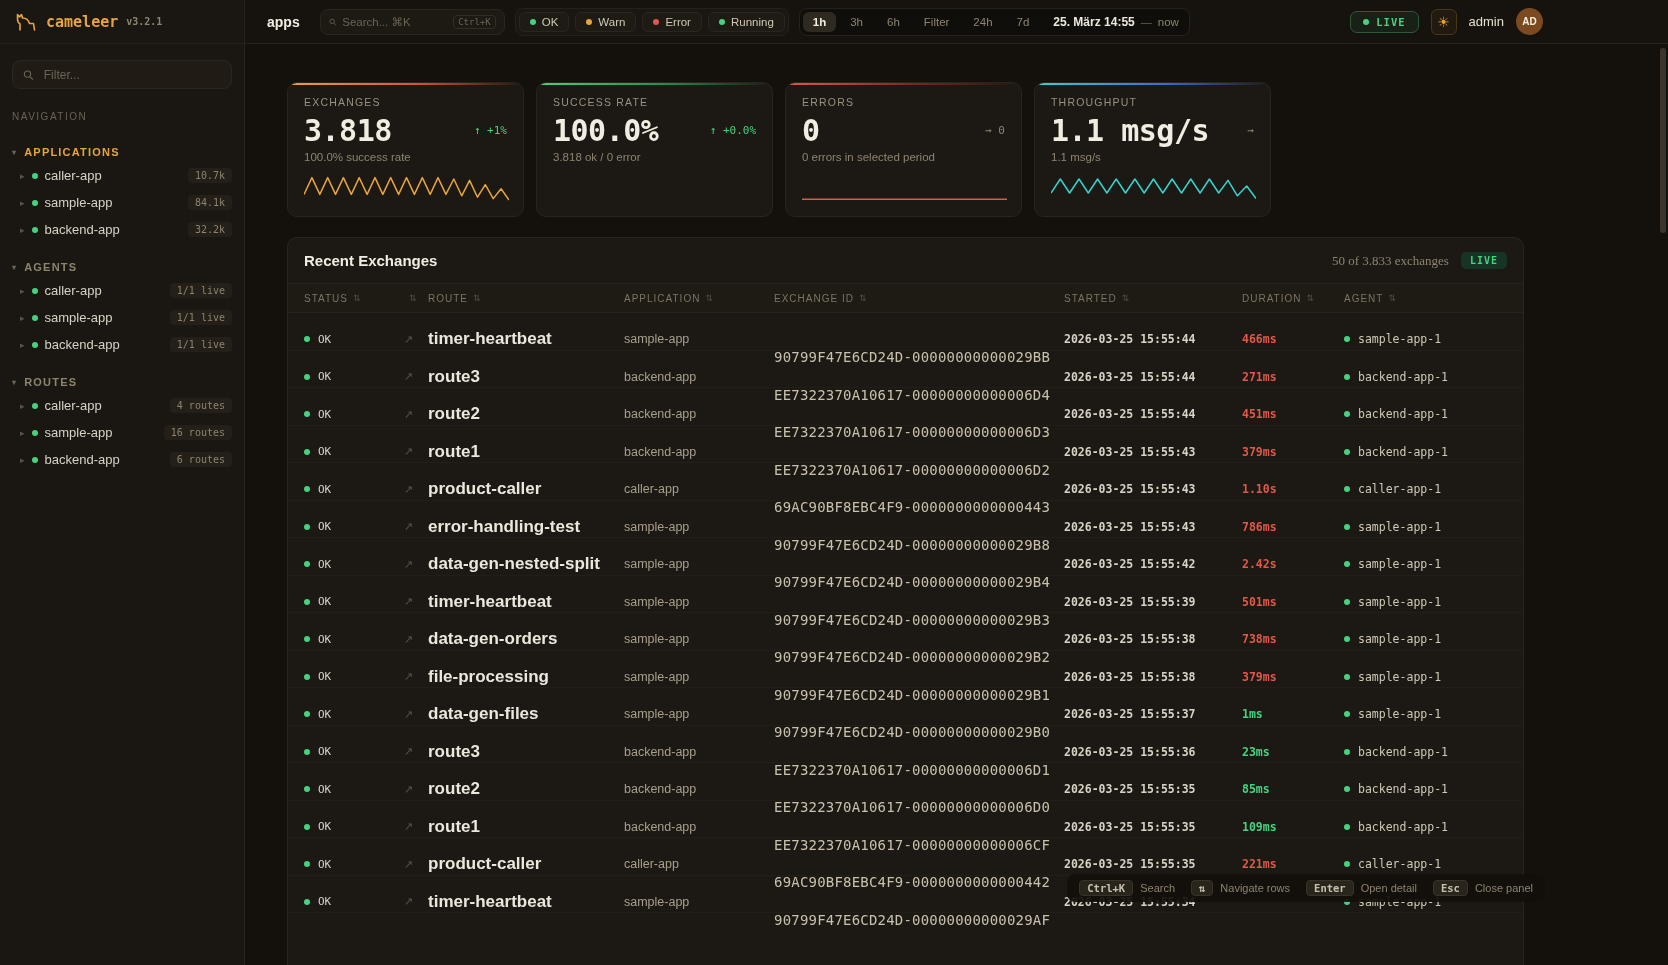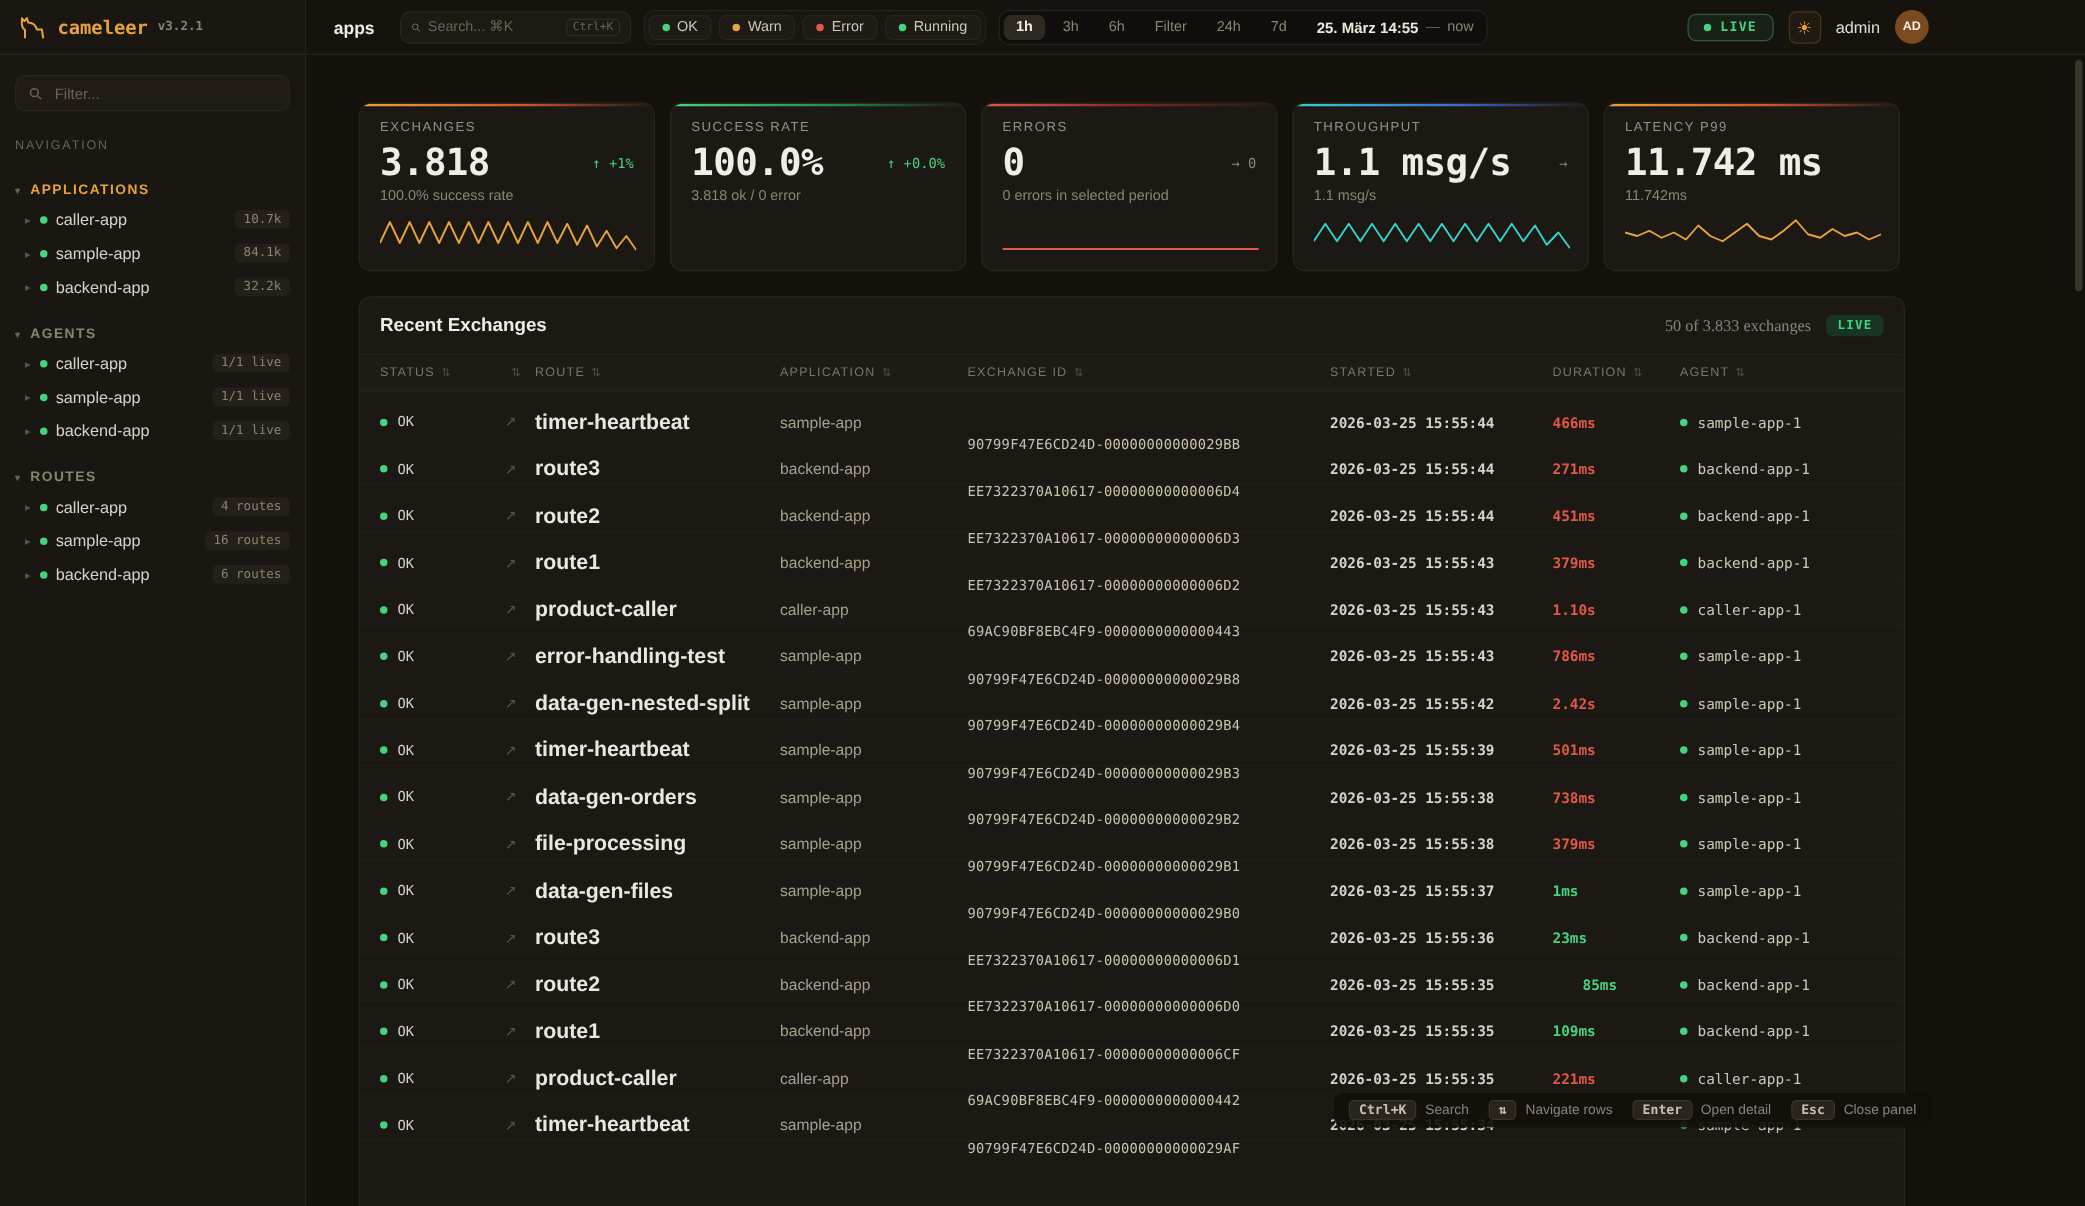--- a/index.html
+++ b/index.html
@@ -106,21 +106,21 @@
     align-items:center; padding:0 16px; }
   .thead { height:30px; background:#1e1a14; border-top:1px solid #26211a; border-bottom:1px solid #26211a; }
   .th { display:flex; align-items:center; gap:5px; font-size:10px; letter-spacing:1px; color:#7d7463; cursor:pointer; }
   .th .sort { font-size:9px; opacity:.55; }
   .trow { height:37.5px; border-bottom:1px solid #221d16; cursor:pointer; }
   .td { display:flex; align-items:center; gap:8px; min-width:0; }
   .td.status { font-family:"DejaVu Sans Mono", monospace; font-size:11px; color:#d8d2c6; }
   .rowlink { color:#5c5546; font-size:11px; }
   .td.route { font-size:17px; font-weight:bold; color:#ece7dd; white-space:nowrap; }
   .td.appn { font-size:12.5px; color:#a89f8d; }
-  .td.exid { font-family:"DejaVu Sans Mono", monospace; font-size:11px; color:#c9c1ae; letter-spacing:.2px;margin-top:36px; }
+  .td.exid { font-family:"DejaVu Sans Mono", monospace; font-size:14px; color:#c9c1ae; letter-spacing:.2px;margin-top:36px; }
   .td.started { font-family:"DejaVu Sans Mono", monospace; font-size:11.5px; font-weight:bold; color:#d8d2c6; }
   .td.duration { font-family:"DejaVu Sans Mono", monospace; font-size:11.5px; font-weight:bold; }
   .td.agent { font-family:"DejaVu Sans Mono", monospace; font-size:11.5px; color:#cfc8b6; }
 
   
   .hints { position:fixed; right:123px; bottom:63px; display:flex; align-items:center; gap:16px;
     background:rgba(18,15,11,.92); padding:6px 12px; border-radius:8px; }
   .hint { display:flex; align-items:center; gap:7px; }
   .hint kbd { font-family:"DejaVu Sans Mono", monospace; font-size:10.5px; color:#c9c0ac; background:#2a251c;
     border:1px solid #3a3327; border-radius:4px; padding:1px 7px; font-weight:bold; }
@@ -367,32 +367,20 @@
             <div class="stat-valrow">
               <span class="stat-value">1.1 msg/s</span>
               <span class="stat-delta" style="color: rgb(141, 132, 112);">→</span>
             </div>
             <div class="stat-sub">1.1 msg/s</div>
             <svg class="spark" viewBox="0 0 205 36">
               <polyline points="0.0,25.0 9.3,11.0 18.6,25.0 28.0,11.0 37.3,25.0 46.6,11.0 55.9,25.0 65.2,11.0 74.5,25.0 83.9,11.0 93.2,25.0 102.5,11.0 111.8,25.0 121.1,11.0 130.5,25.0 139.8,11.0 149.1,25.0 158.4,11.0 167.7,25.0 177.0,12.4 186.4,27.8 195.7,18.0 205.0,30.6" fill="none" stroke="#35d3cf" stroke-width="1.5" stroke-linejoin="round"></polyline>
             </svg>
           </div>
 
-          <div class="stat-card" style="--accent: #e8a33d; --accent2: #d9542b;">
-            <div class="stat-accent"></div>
-            <div class="stat-label">LATENCY P99</div>
-            <div class="stat-valrow">
-              <span class="stat-value">11.742 ms</span>
-              <span class="stat-delta" style="color: rgb(141, 132, 112);"></span>
-            </div>
-            <div class="stat-sub">11.742ms</div>
-            <svg class="spark" viewBox="0 0 205 36">
-              <polyline points="0.0,18.0 9.8,20.8 19.5,16.6 29.3,22.2 39.0,18.0 48.8,23.6 58.6,12.4 68.3,20.8 78.1,25.0 87.9,18.0 97.6,11.0 107.4,20.8 117.1,23.6 126.9,16.6 136.7,8.2 146.4,19.4 156.2,22.2 166.0,15.2 175.7,20.8 185.5,18.0 195.2,23.6 205.0,19.4" fill="none" stroke="#e8a33d" stroke-width="1.5" stroke-linejoin="round"></polyline>
-            </svg>
-          </div>
 
       </div>
 
       <div class="table-card">
         <div class="table-head">
           <span class="table-title">Recent Exchanges</span>
           <span class="spacer"></span>
           <span class="table-summary">50 of 3.833 exchanges</span>
           <span class="table-live">LIVE</span>
         </div>
@@ -674,21 +662,21 @@
               <span class="dot"></span>
               <span>OK</span>
             </div>
             <div class="td linkcol">
               <span class="rowlink">↗</span>
             </div>
             <div class="td route">route2</div>
             <div class="td appn">backend-app</div>
             <div class="td exid">EE7322370A10617-00000000000006D0</div>
             <div class="td started">2026-03-25 15:55:35</div>
-            <div class="td duration" style="color: rgb(69, 211, 128); margin-left: 24px;">85ms</div>
+            <div class="td duration" style="color: rgb(69, 211, 128);">85ms</div>
             <div class="td agent">
               <span class="dot"></span>
               <span>backend-app-1</span>
             </div>
           </div>
 
           <div class="tgrid trow">
             <div class="td status">
               <span class="dot"></span>
               <span>OK</span>

